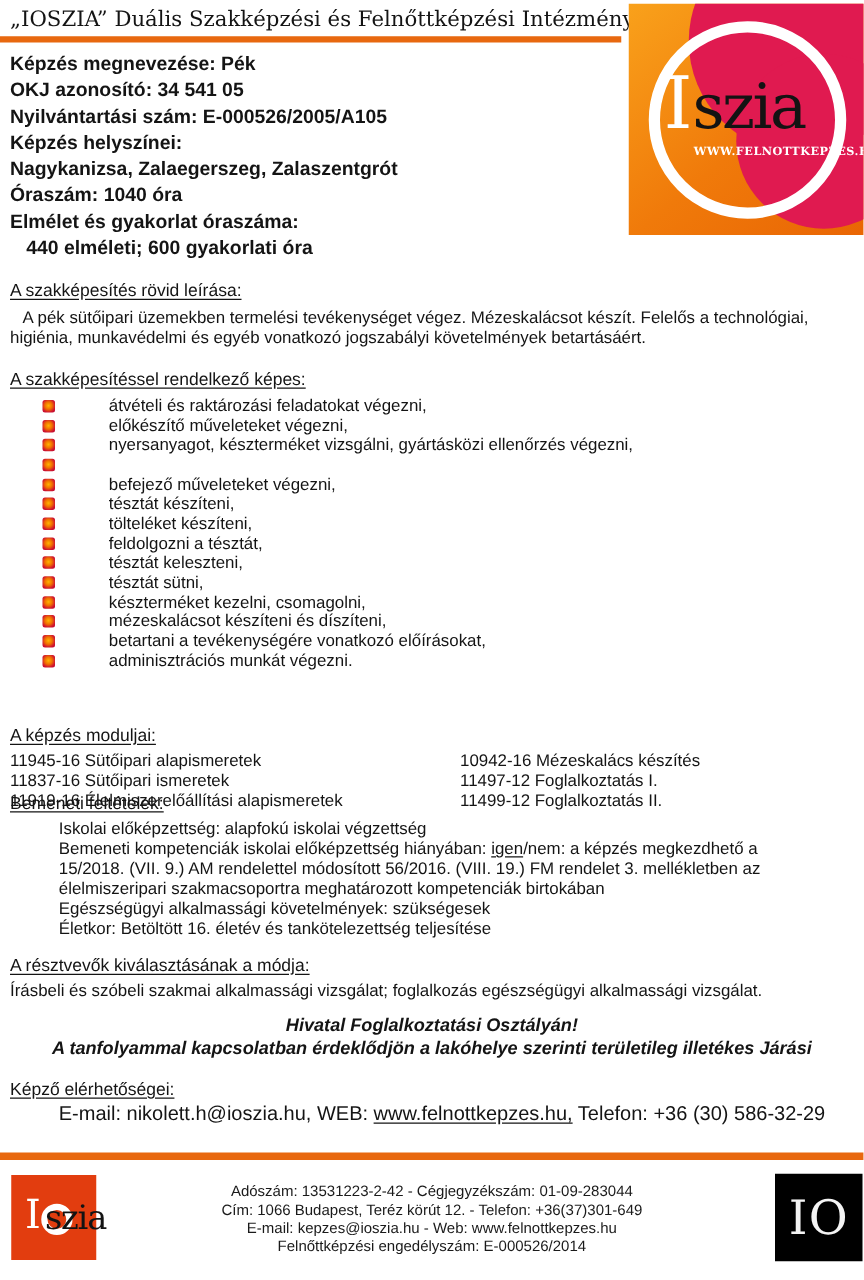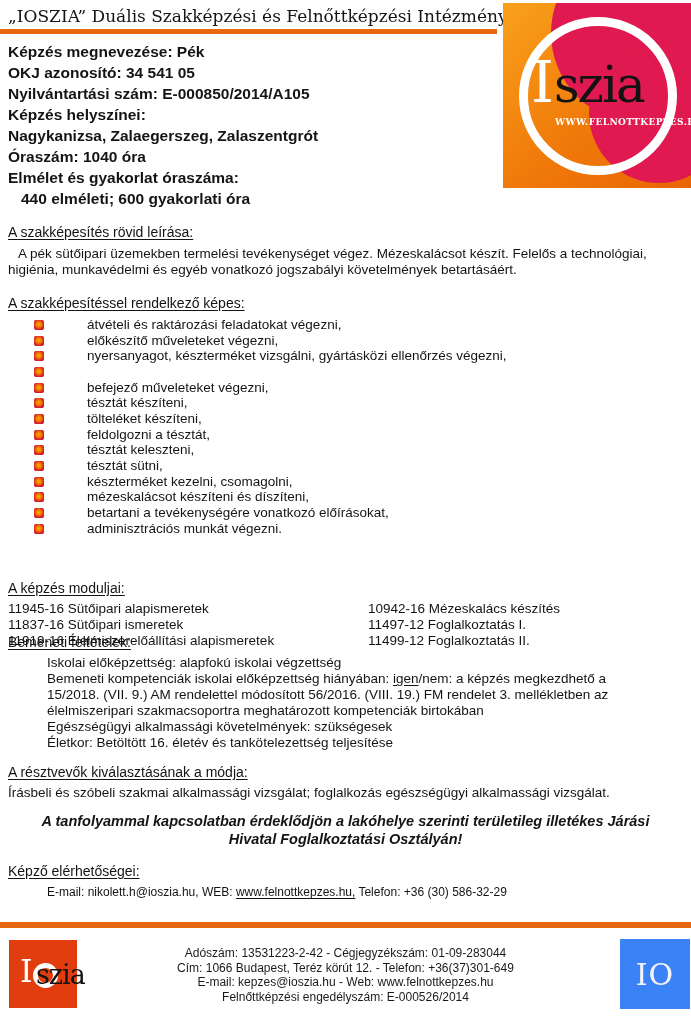--- a/index.html
+++ b/index.html
@@ -52,36 +52,36 @@
   .req-lines div{line-height:16px;}
   .u{text-decoration:underline;text-underline-offset:2px;}
 
   .sec-sel{position:absolute;left:8px;top:764px;right:6px;}
   .sec-sel .sel-body{margin-top:5px;}
 
   .sec-cta{position:absolute;left:0;top:813px;width:691px;text-align:center;
            font-weight:bold;font-style:italic;font-size:14.5px;line-height:17.5px;}
 
   .sec-contact{position:absolute;left:8px;top:863px;}
-  .contact-line{margin-top:5px;padding-left:39px;font-size:12px;}
+  .contact-line{margin-top:5px;padding-left:39px;font-size:16px;}
 
   
   .footer-rule{position:absolute;left:0;top:922px;width:691px;height:6px;background:#E8680F;}
   .footer{position:absolute;left:0;top:938px;width:691px;height:86px;}
   .footer-logo-left{position:absolute;left:9px;top:2px;width:68px;height:68px;background:#E23D0F;}
   .fll-i{position:absolute;left:11px;top:15px;color:#fff;font-family:"DejaVu Serif",serif;font-size:32px;line-height:1;}
   .fll-ring{position:absolute;left:24px;top:23px;width:15px;height:15px;border:5px solid #fff;border-radius:50%;}
   .fll-szia{position:absolute;left:27px;top:21px;color:#131313;font-family:"DejaVu Serif",serif;
             font-size:27px;line-height:1;letter-spacing:-1px;}
   .footer-center{position:absolute;left:85px;right:85px;top:8px;text-align:center;}
   .fc-line1{font-family:"DejaVu Serif",serif;font-size:13px;line-height:16px;color:#141414;}
   .fc-small{font-size:12px;line-height:14.5px;color:#1a1a1a;}
-  .footer-logo-right{position:absolute;left:620px;top:1px;width:70px;height:70px;background:#3b82f6;
+  .footer-logo-right{position:absolute;left:620px;top:1px;width:70px;height:70px;background:#000000;
                      display:flex;align-items:center;justify-content:center;color:#f4f4f4;
-                     font-family:"DejaVu Serif",serif;font-size:30px;letter-spacing:1px;}
+                     font-family:"DejaVu Serif",serif;font-size:38px;letter-spacing:1px;}
 </style>
 </head>
 <body>
 
 <div class="page">
 
   <div class="header-title">„IOSZIA” Duális Szakképzési és Felnőttképzési Intézmény</div>
   <div class="header-rule"></div>
 
   <div class="logo-main">
@@ -91,21 +91,21 @@
     <div class="logo-textrow">
       <span class="logo-i">I</span>
       <span class="logo-szia">szia</span>
     </div>
     <div class="logo-url">WWW.FELNOTTKEPZES.HU</div>
   </div>
 
   <div class="course-info">
     <div class="ci-line">Képzés megnevezése: Pék</div>
     <div class="ci-line">OKJ azonosító: 34 541 05</div>
-    <div class="ci-line">Nyilvántartási szám: E-000850/2014/A105</div>
+    <div class="ci-line">Nyilvántartási szám: E-000526/2005/A105</div>
     <div class="ci-line">Képzés helyszínei:</div>
     <div class="ci-line">Nagykanizsa, Zalaegerszeg, Zalaszentgrót</div>
     <div class="ci-line">Óraszám: 1040 óra</div>
     <div class="ci-line">Elmélet és gyakorlat óraszáma:</div>
     <div class="ci-line indent">440 elméleti; 600 gyakorlati óra</div>
   </div>
 
   <div class="sec-desc body-text">
     <div class="h-underline">A szakképesítés rövid leírása:</div>
     <div class="para">
@@ -202,22 +202,22 @@
       <div>Életkor: Betöltött 16. életév és tankötelezettség teljesítése</div>
     </div>
   </div>
 
   <div class="sec-sel body-text">
     <div class="h-underline">A résztvevők kiválasztásának a módja:</div>
     <div class="sel-body">Írásbeli és szóbeli szakmai alkalmassági vizsgálat; foglalkozás egészségügyi alkalmassági vizsgálat.</div>
   </div>
 
   <div class="sec-cta">
+    <div>Hivatal Foglalkoztatási Osztályán!</div>
     <div>A tanfolyammal kapcsolatban érdeklődjön a lakóhelye szerinti területileg illetékes Járási</div>
-    <div>Hivatal Foglalkoztatási Osztályán!</div>
   </div>
 
   <div class="sec-contact body-text">
     <div class="h-underline">Képző elérhetőségei:</div>
     <div class="contact-line">
       <span>E-mail: nikolett.h@ioszia.hu, WEB: </span><span class="u">www.felnottkepzes.hu,</span><span> Telefon: +36 (30) 586-32-29</span>
     </div>
   </div>
 
   <div class="footer-rule"></div>

